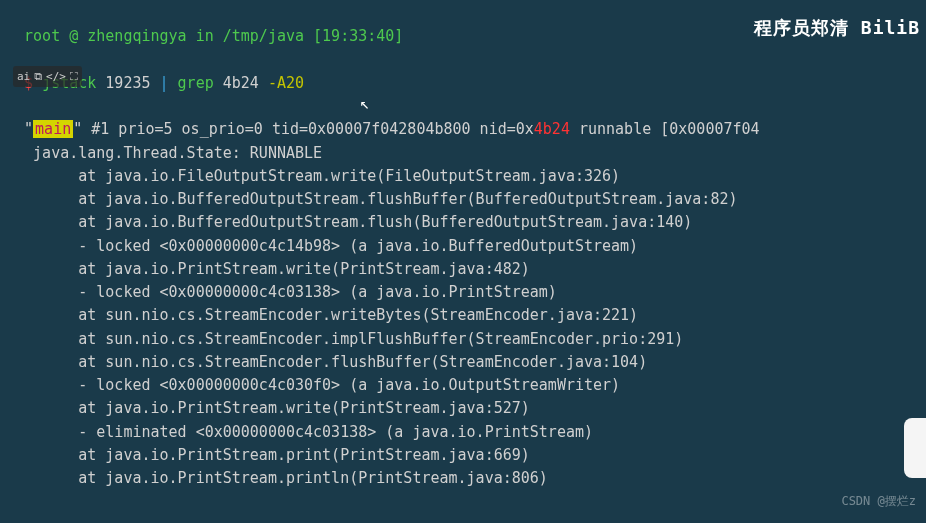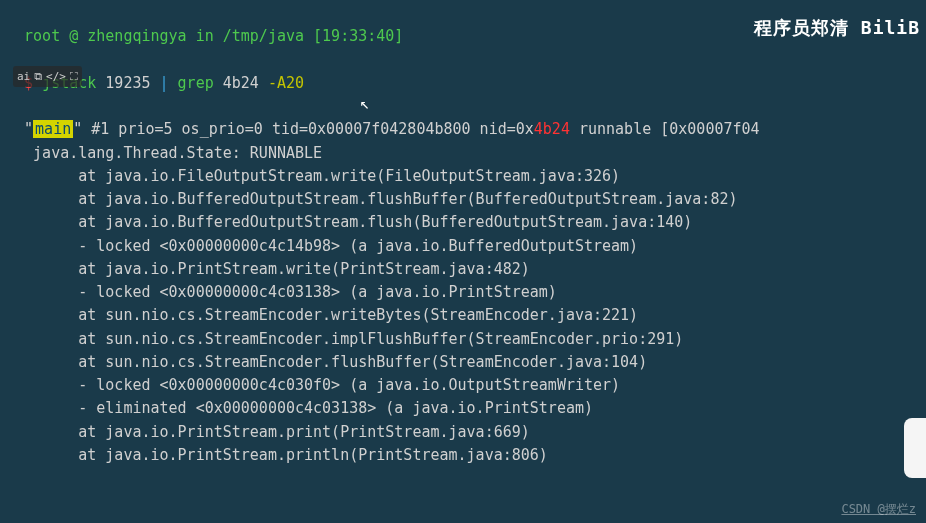--- a/index.html
+++ b/index.html
@@ -13,21 +13,21 @@
       height: 523px;
       overflow: hidden;
       position: relative;
       padding: 2px 6px;
     }
     .line { white-space: pre; }
     .green { color: #4ec94e; }
     .red { color: #ff4444; }
     .yellow { color: #c4c400; }
     .cyan { color: #3a9fd6; }
-    .hl-main { background: #d4d400; color: #0c4a6e; padding: 0 2px; }
+    .hl-main { background: #d4d400; color: #be185d; padding: 0 2px; }
     .hl-red { color: #ff3333; }
     .toolbar {
       position: absolute;
       left: 13px;
       top: 66px;
       background: rgba(40,40,40,0.7);
       border-radius: 3px;
       padding: 2px 4px;
       display: flex;
       gap: 4px;
@@ -40,25 +40,24 @@
       top: 12px;
       right: 0;
       color: #fff;
       font-size: 18px;
       font-weight: bold;
       letter-spacing: 1px;
       padding: 2px 6px;
     }
     .watermark {
       position: absolute;
-      bottom: 4px;
+      bottom: 12px;
       right: 10px;
       font-size: 12px;
       color: rgba(255,255,255,0.4);
-      text-decoration: underline;
     }
     .side-tab {
       position: absolute;
       right: 0;
       bottom: 45px;
       width: 22px;
       height: 60px;
       background: #f5f5f5;
       border-radius: 8px 0 0 8px;
     }
@@ -94,20 +93,21 @@
     <div class="line">        at java.io.FileOutputStream.write(FileOutputStream.java:326)</div>
     <div class="line">        at java.io.BufferedOutputStream.flushBuffer(BufferedOutputStream.java:82)</div>
     <div class="line">        at java.io.BufferedOutputStream.flush(BufferedOutputStream.java:140)</div>
     <div class="line">        - locked &lt;0x00000000c4c14b98&gt; (a java.io.BufferedOutputStream)</div>
     <div class="line">        at java.io.PrintStream.write(PrintStream.java:482)</div>
     <div class="line">        - locked &lt;0x00000000c4c03138&gt; (a java.io.PrintStream)</div>
     <div class="line">        at sun.nio.cs.StreamEncoder.writeBytes(StreamEncoder.java:221)</div>
     <div class="line">        at sun.nio.cs.StreamEncoder.implFlushBuffer(StreamEncoder.prio:291)</div>
     <div class="line">        at sun.nio.cs.StreamEncoder.flushBuffer(StreamEncoder.java:104)</div>
     <div class="line">        - locked &lt;0x00000000c4c030f0&gt; (a java.io.OutputStreamWriter)</div>
+    <div class="line">        at java.io.PrintStream.write(PrintStream.java:527)</div>
     <div class="line">        - eliminated &lt;0x00000000c4c03138&gt; (a java.io.PrintStream)</div>
     <div class="line">        at java.io.PrintStream.print(PrintStream.java:669)</div>
     <div class="line">        at java.io.PrintStream.println(PrintStream.java:806)</div>
   </div>
 
 <div class="toolbar">
   <span>ai</span>
   <span>⧉</span>
   <span>&lt;/&gt;</span>
   <span>⛶</span>

